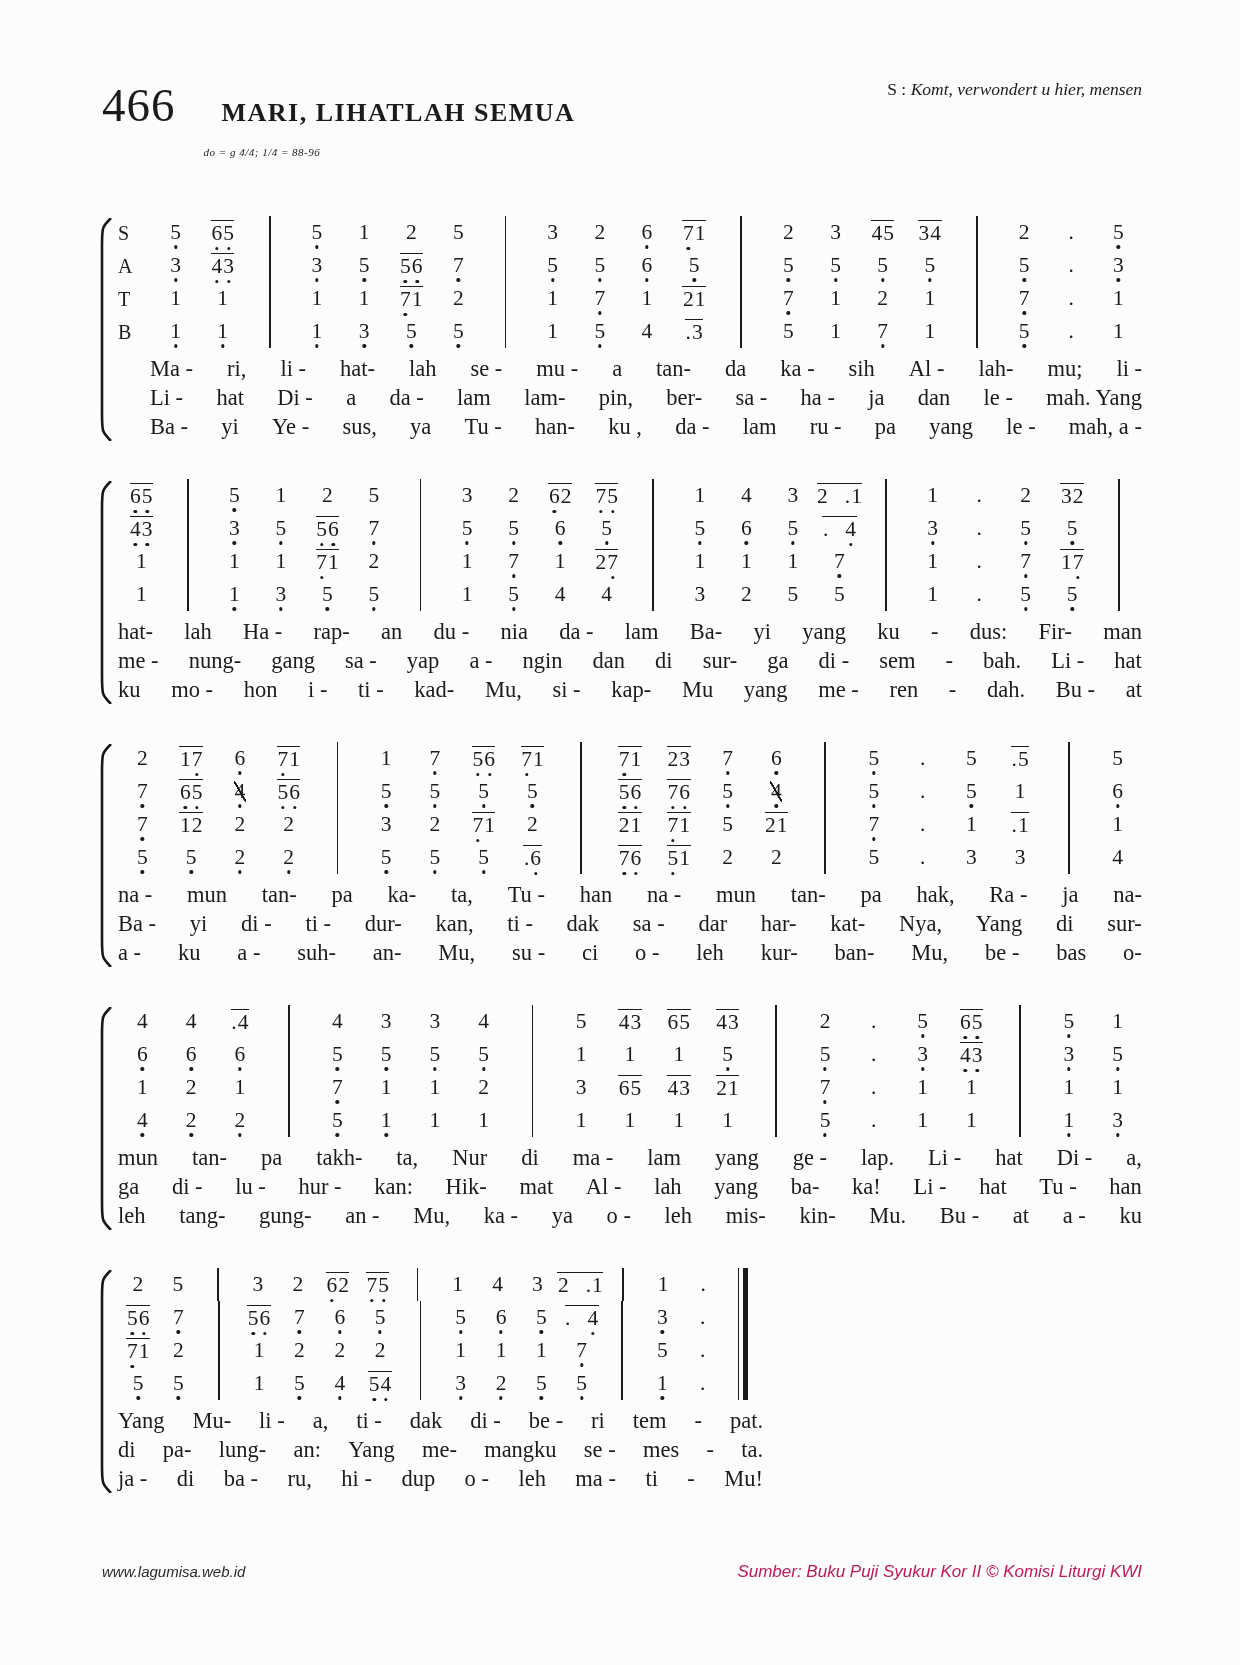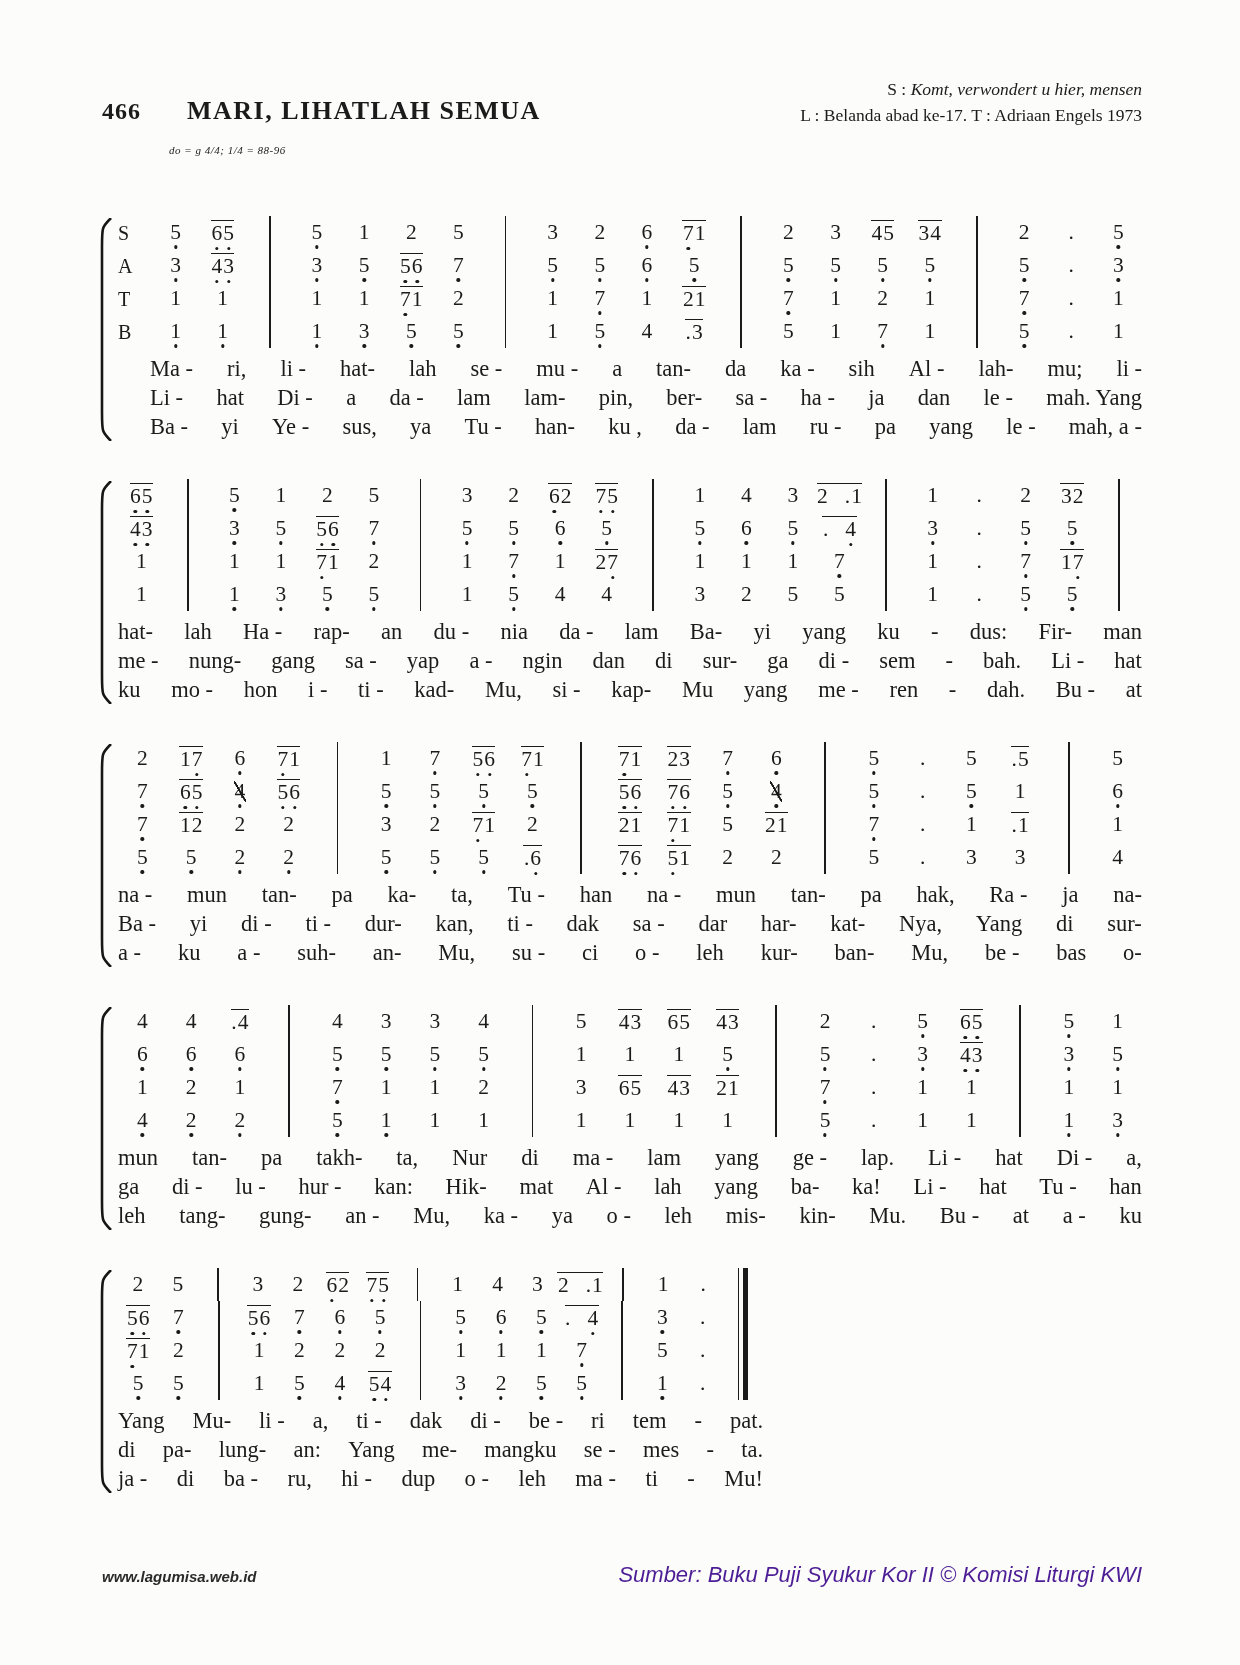--- a/index.html
+++ b/index.html
@@ -3,21 +3,21 @@
 <meta charset="utf-8">
 <style>
   html,body{margin:0;padding:0;background:#e8e8e6;}
   .page{position:relative;width:1240px;height:1665px;background:#fcfcfa;margin:0 auto;
         font-family:"Liberation Serif",serif;color:#1b1b1b;overflow:hidden;}
   .content{position:absolute;left:102px;right:98px;top:0;}
 
   
   .header{position:relative;padding-top:78px;min-height:110px;}
   .head-left{display:flex;align-items:baseline;gap:28px;}
-  .num{font-size:24px;font-weight:bold;letter-spacing:1px;}
+  .num{font-size:47px;font-weight:normal;letter-spacing:1px;}
   .title-block h1{margin:18px;font-size:26px;font-weight:bold;letter-spacing:1.5px;}
   .tempo{font-style:italic;font-size:11px;margin-top:4px;letter-spacing:.5px;}
   .credits{position:absolute;right:0;top:76px;text-align:right;font-size:17.5px;line-height:1.5;margin-left:12px;}
 
   
   .systems{margin-top:28px;}
   .system{position:relative;margin-bottom:36px;padding-left:16px;}
   .brace{position:absolute;left:-4px;top:2px;height:calc(100% - 4px);width:14px;}
   .brace path{stroke:#161616;stroke-width:2.6px;fill:none;vector-effect:non-scaling-stroke;}
   .sys-body{display:flex;flex-direction:column;}
@@ -39,40 +39,39 @@
 
   .note-row + .lyric-row{margin-top:8px;}
   .lyric-row{display:flex;justify-content:space-between;align-items:flex-start;
              height:29px;font-size:22.5px;white-space:pre;}
   .lyric-row.indent{padding-left:32px;}
 
   
   .footer{position:absolute;left:102px;right:98px;top:1562px;display:flex;
           justify-content:space-between;align-items:baseline;
           font-family:"Liberation Sans",sans-serif;font-style:italic;}
-  .f-left{font-size:15px;color:#2a2a2a;font-weight:bold;}
-  .f-right{font-size:22px;color:#4c1d95;}
+  .f-left{font-size:15px;color:#2a2a2a;}
+  .f-right{font-size:17px;color:#be185d;}
 </style>
 </head>
 <body>
 
 <div class="page">
   <div class="content">
 
     <div class="header">
       <div class="head-left">
         <span class="num">466</span>
         <div class="title-block">
           <h1>MARI, LIHATLAH SEMUA</h1>
           <div class="tempo">do = g   4/4;  1/4 = 88-96</div>
         </div>
       </div>
       <div class="credits">
         <div><span>S : </span><i>Komt, verwondert u hier, mensen</i></div>
-        <div>L : Belanda  abad ke-17. T : Adriaan Engels 1973</div>
       </div>
     </div>
 
     <div class="systems">
         <div class="system">
           <svg class="brace" viewBox="0 0 14 100" preserveAspectRatio="none">
             <path d="M13 0 C4 4 4 4 4 13 L4 87 C4 96 4 96 13 100"></path>
           </svg>
           <div class="sys-body">
             <div class="note-row" style="grid-template-columns: 34px repeat(21, 1fr);">

